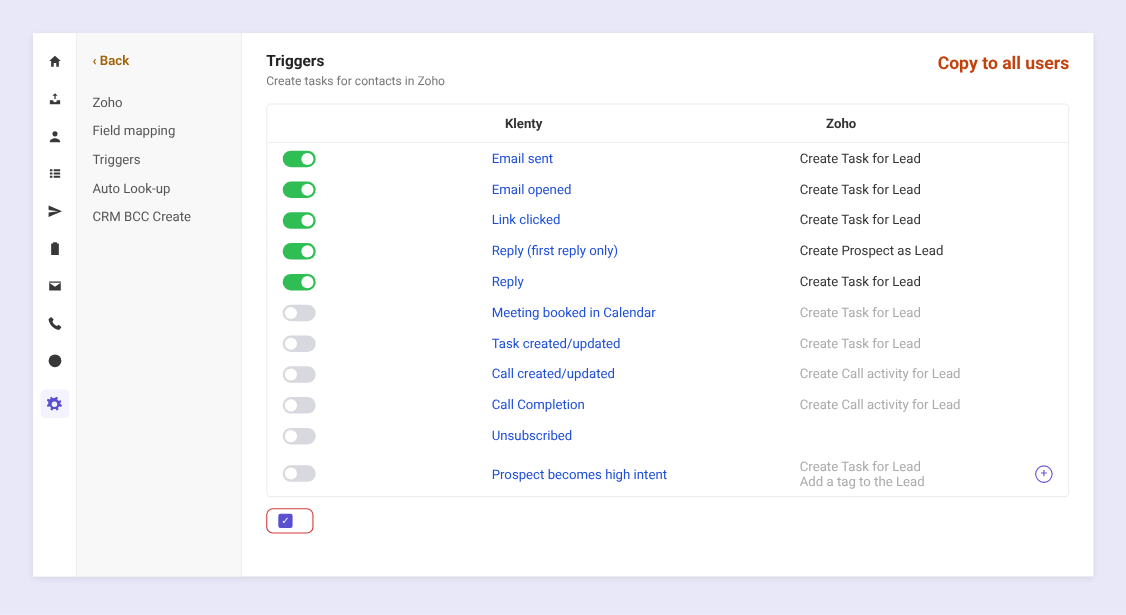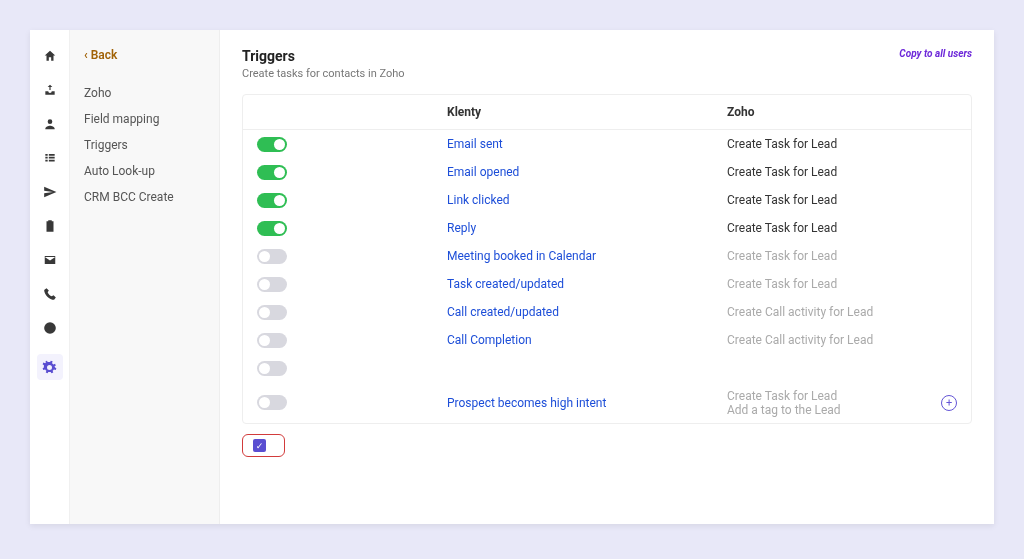--- a/index.html
+++ b/index.html
@@ -70,33 +70,34 @@
     overflow-y: auto;
   }
   .header-row {
     display: flex;
     justify-content: space-between;
     align-items: flex-start;
     margin-bottom: 14px;
   }
   .page-title { font-weight: 700; font-size: 14px; color: #222; margin-bottom: 3px;}
   .page-sub { font-size: 11px; color: #777; }
-  .copy-link { font-weight: 700; font-size: 10px; color: #6d28d9; cursor: pointer; font-style: italic; }
+  .copy-link { font-weight: 700; font-size: 16px; color: #c2410c; cursor: pointer; }
   .panel {
     border: 1px solid #eee;
     border-radius: 4px;
     overflow: hidden;
   }
   .tbl-header {
     display: flex;
     padding: 10px 14px;
     border-bottom: 1px solid #eee;
     font-weight: 700;
     font-size: 12px;
     color: #333;
+    gap: 12px;
   }
   .col-toggle { width: 190px; }
   .col-klenty { width: 280px; }
   .col-zoho { flex: 1; display:flex; align-items:center; justify-content:space-between;}
   .row {
     display: flex;
     padding: 6.5px 14px;
     align-items: center;
     font-size: 12px;
   }
@@ -261,20 +262,31 @@
             <div class="col-zoho">
               <div class="zoho-lines zoho-text on">
                 <span>Create Task for Lead</span>
               </div>
             </div>
           </div>
           <div class="row">
             <div class="col-toggle">
               <div class="toggle on"></div>
             </div>
+            <div class="col-klenty kl-text">Reply (first reply only)</div>
+            <div class="col-zoho">
+              <div class="zoho-lines zoho-text on">
+                <span>Create Prospect as Lead</span>
+              </div>
+            </div>
+          </div>
+          <div class="row">
+            <div class="col-toggle">
+              <div class="toggle on"></div>
+            </div>
             <div class="col-klenty kl-text">Reply</div>
             <div class="col-zoho">
               <div class="zoho-lines zoho-text on">
                 <span>Create Task for Lead</span>
               </div>
             </div>
           </div>
           <div class="row">
             <div class="col-toggle">
               <div class="toggle off"></div>
@@ -316,20 +328,21 @@
             <div class="col-zoho">
               <div class="zoho-lines zoho-text off">
                 <span>Create Call activity for Lead</span>
               </div>
             </div>
           </div>
           <div class="row">
             <div class="col-toggle">
               <div class="toggle off"></div>
             </div>
+            <div class="col-klenty kl-text">Unsubscribed</div>
           </div>
           <div class="row">
             <div class="col-toggle">
               <div class="toggle off"></div>
             </div>
             <div class="col-klenty kl-text">Prospect becomes high intent</div>
             <div class="col-zoho">
               <div class="zoho-lines zoho-text off">
                 <span>Create Task for Lead</span>
                 <span>Add a tag to the Lead</span>

